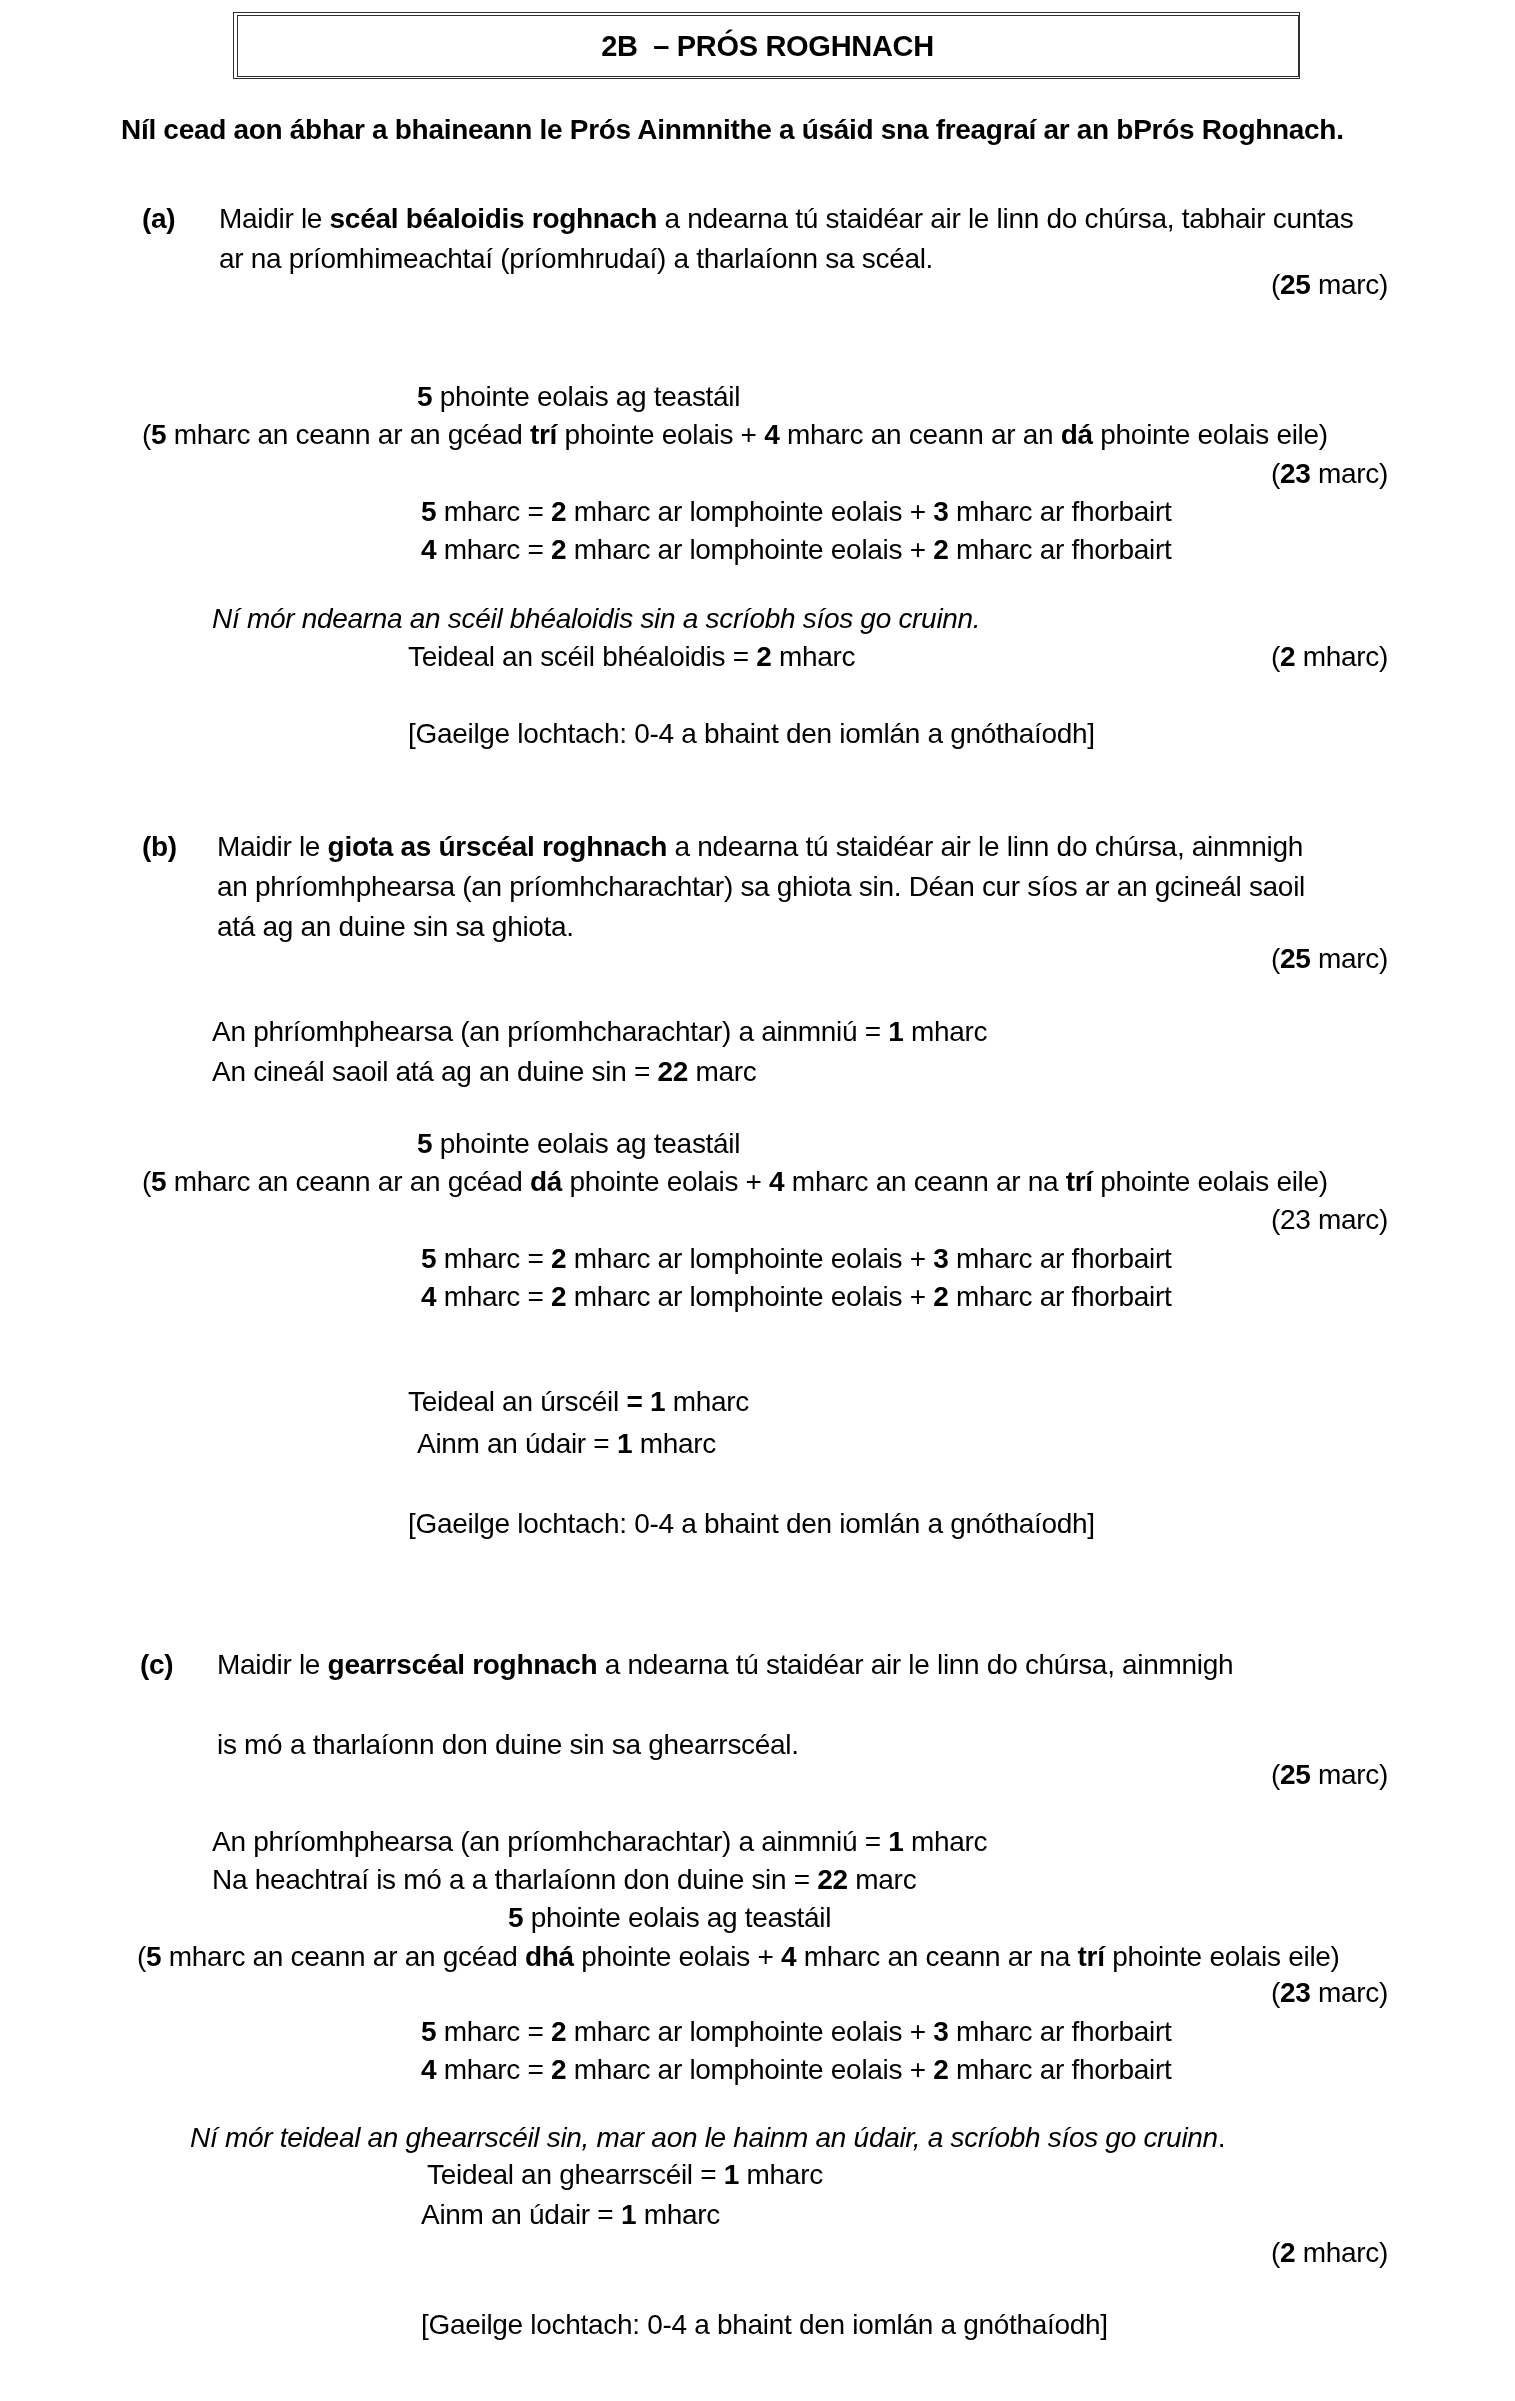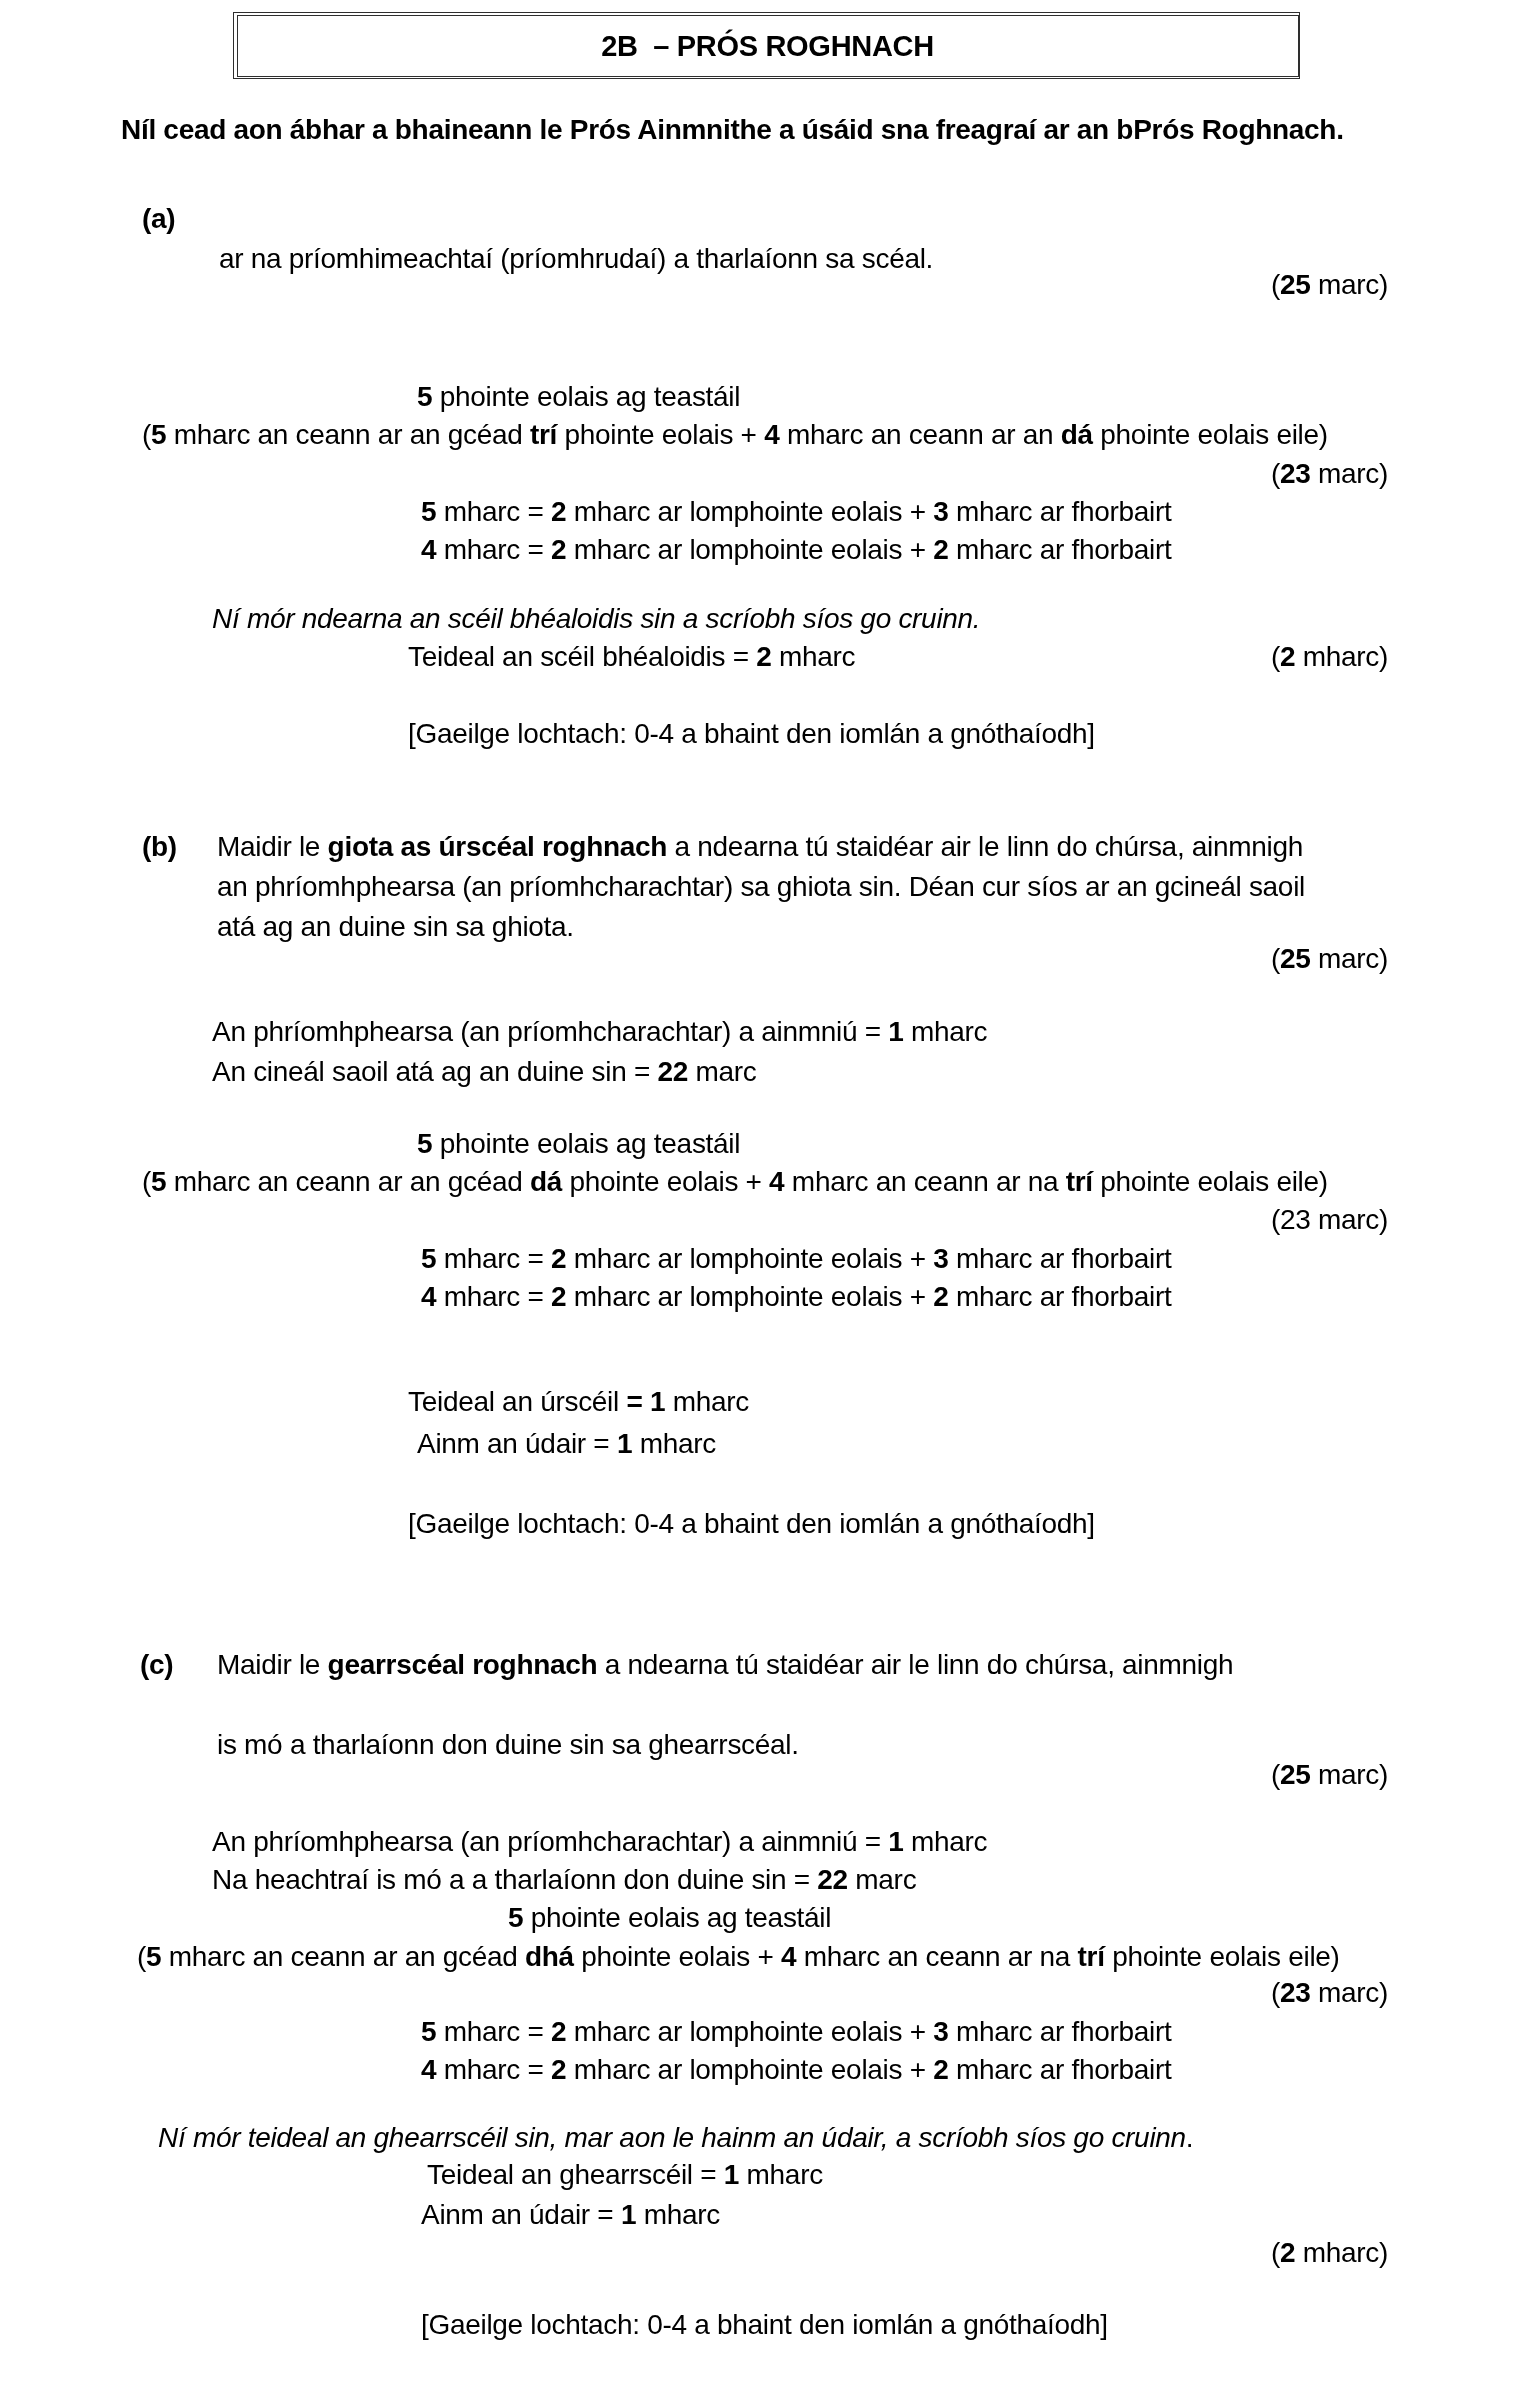--- a/index.html
+++ b/index.html
@@ -48,20 +48,21 @@
 
   <div class="title-box">
     <div class="title-box-inner">
       <span class="title-text">2B  – PRÓS ROGHNACH</span>
     </div>
   </div>
 
   <div class="line" style="left:121px; top:113px;"><span style="font-weight: 700;">Níl cead aon ábhar a bhaineann le Prós Ainmnithe a úsáid sna freagraí ar an bPrós Roghnach.</span></div>
 
   <div class="line bold" style="left:142px; top:202px;">(a)</div>
+  <div class="line" style="left:219px; top:202px;"><span>Maidir le </span><span style="font-weight: 700;">scéal béaloidis roghnach</span><span> a ndearna tú staidéar air le linn do chúrsa, tabhair cuntas</span></div>
   <div class="line" style="left:219px; top:242px;"><span>ar na príomhimeachtaí (príomhrudaí) a tharlaíonn sa scéal.</span></div>
   <div class="line right" style="right:128px; top:268px;"><span>(</span><span style="font-weight: 700;">25</span><span> marc)</span></div>
 
   <div class="line" style="left:417px; top:380px;"><span style="font-weight: 700;">5</span><span> phointe eolais ag teastáil</span></div>
   <div class="line" style="left:142px; top:418px;"><span>(</span><span style="font-weight: 700;">5</span><span> mharc an ceann ar an gcéad </span><span style="font-weight: 700;">trí</span><span> phointe eolais + </span><span style="font-weight: 700;">4</span><span> mharc an ceann ar an </span><span style="font-weight: 700;">dá</span><span> phointe eolais eile)</span></div>
   <div class="line right" style="right:128px; top:457px;"><span>(</span><span style="font-weight: 700;">23</span><span> marc)</span></div>
   <div class="line" style="left:421px; top:495px;"><span style="font-weight: 700;">5</span><span> mharc = </span><span style="font-weight: 700;">2</span><span> mharc ar lomphointe eolais + </span><span style="font-weight: 700;">3</span><span> mharc ar fhorbairt</span></div>
   <div class="line" style="left:421px; top:533px;"><span style="font-weight: 700;">4</span><span> mharc = </span><span style="font-weight: 700;">2</span><span> mharc ar lomphointe eolais + </span><span style="font-weight: 700;">2</span><span> mharc ar fhorbairt</span></div>
 
   <div class="line" style="left:212px; top:602px;"><span style="font-style: italic;">Ní mór ndearna an scéil bhéaloidis sin a scríobh síos go cruinn.</span></div>
@@ -94,20 +95,20 @@
   <div class="line right" style="right:128px; top:1758px;"><span>(</span><span style="font-weight: 700;">25</span><span> marc)</span></div>
 
   <div class="line" style="left:212px; top:1825px;"><span>An phríomhphearsa (an príomhcharachtar) a ainmniú = </span><span style="font-weight: 700;">1</span><span> mharc</span></div>
   <div class="line" style="left:212px; top:1863px;"><span>Na heachtraí is mó a a tharlaíonn don duine sin = </span><span style="font-weight: 700;">22</span><span> marc</span></div>
   <div class="line" style="left:508px; top:1901px;"><span style="font-weight: 700;">5</span><span> phointe eolais ag teastáil</span></div>
   <div class="line" style="left:137px; top:1940px;"><span>(</span><span style="font-weight: 700;">5</span><span> mharc an ceann ar an gcéad </span><span style="font-weight: 700;">dhá</span><span> phointe eolais + </span><span style="font-weight: 700;">4</span><span> mharc an ceann ar na </span><span style="font-weight: 700;">trí</span><span> phointe eolais eile)</span></div>
   <div class="line right" style="right:128px; top:1976px;"><span>(</span><span style="font-weight: 700;">23</span><span> marc)</span></div>
   <div class="line" style="left:421px; top:2015px;"><span style="font-weight: 700;">5</span><span> mharc = </span><span style="font-weight: 700;">2</span><span> mharc ar lomphointe eolais + </span><span style="font-weight: 700;">3</span><span> mharc ar fhorbairt</span></div>
   <div class="line" style="left:421px; top:2053px;"><span style="font-weight: 700;">4</span><span> mharc = </span><span style="font-weight: 700;">2</span><span> mharc ar lomphointe eolais + </span><span style="font-weight: 700;">2</span><span> mharc ar fhorbairt</span></div>
 
-  <div class="line" style="left:158px; top:2121px;"><span style="font-style: italic;">Ní mór teideal an ghearrscéil sin, mar aon le hainm an údair, a scríobh síos go cruinn</span><span>.</span></div>
+  <div class="line" style="left:158px; top:2121px;"><span style="font-style: italic; margin-left: 32px;">Ní mór teideal an ghearrscéil sin, mar aon le hainm an údair, a scríobh síos go cruinn</span><span>.</span></div>
   <div class="line" style="left:427px; top:2158px;"><span>Teideal an ghearrscéil = </span><span style="font-weight: 700;">1</span><span> mharc</span></div>
   <div class="line" style="left:421px; top:2198px;"><span>Ainm an údair = </span><span style="font-weight: 700;">1</span><span> mharc</span></div>
   <div class="line right" style="right:128px; top:2236px;"><span>(</span><span style="font-weight: 700;">2</span><span> mharc)</span></div>
   <div class="line" style="left:421px; top:2308px;"><span>[Gaeilge lochtach: 0-4 a bhaint den iomlán a gnóthaíodh]</span></div>
 
 </div>
 
 
 </body></html>

